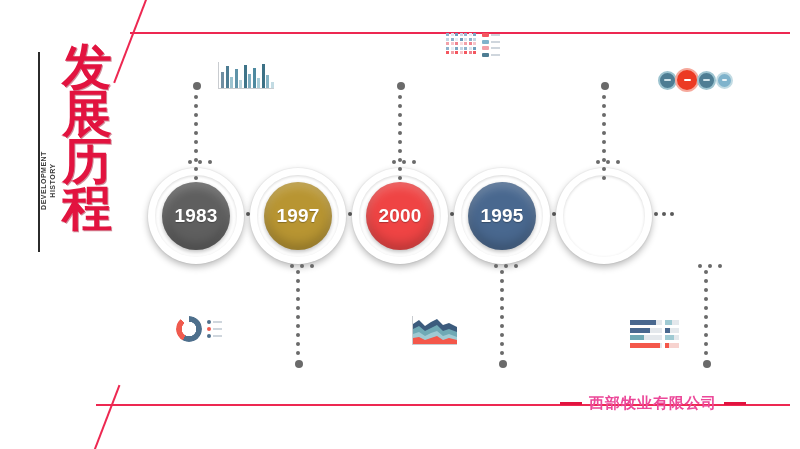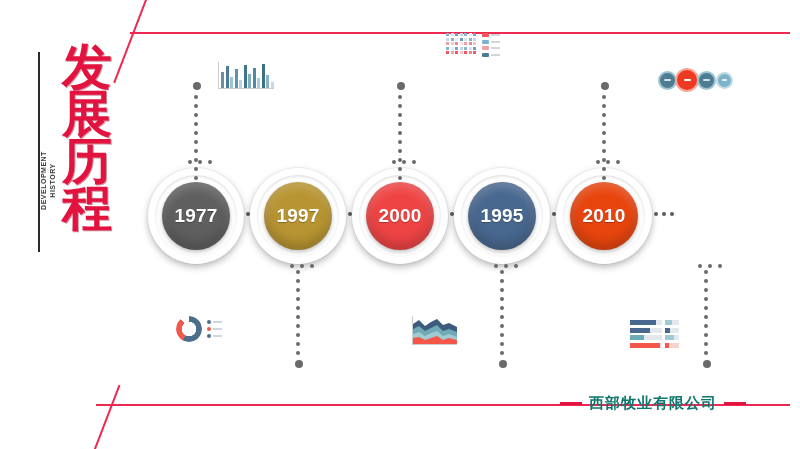--- a/index.html
+++ b/index.html
@@ -98,21 +98,21 @@
 
   .hbars{display:flex;gap:3px;}
   .hb-col{display:flex;flex-direction:column;gap:2.5px;}
   .hb-row{display:flex;align-items:center;}
   .hb-row b{display:block;height:5px;}
 
   
   .footer{position:absolute;left:560px;top:394px;display:flex;align-items:center;gap:7px;}
   .footer .dash{display:block;width:22px;height:2.5px;background:#e2133f;}
   .footer .fname{
-    font-size:15px;font-weight:700;color:#0f766e;letter-spacing:1px;
+    font-size:15px;font-weight:700;color:#ec4899;letter-spacing:1px;
     font-family:"DejaVu Sans","Liberation Sans",sans-serif;white-space:nowrap;
   }
 </style>
 </head>
 <body>
 
 <div class="stage">
 
   <div class="deco-line tl-hline"></div>
   <div class="deco-diag tl-diag"></div>
@@ -130,21 +130,21 @@
     <div class="title-en">
       <span>DEVELOPMENT</span>
       <span>HISTORY</span>
     </div>
   </div>
 
   <div class="timeline" id="timeline">
       <div class="node" style="left: 0px;">
         <div class="halo"></div>
         <div class="ring"></div>
-        <div class="disc" style="background: rgb(95, 95, 95);">1977</div>
+        <div class="disc" style="background: rgb(95, 95, 95);">1983</div>
       </div>
       <div class="sep" style="left: 100px;">
         <i></i>
         <i></i>
         <i></i>
       </div>
       <div class="conn" style="left: 47px; top: -84px;">
         <i class="big"></i>
         <i></i>
         <i></i>
@@ -242,21 +242,20 @@
         <i class="big"></i>
       </div>
       <div class="triplet" style="left: 348px; top: 98px;">
         <i></i>
         <i></i>
         <i></i>
       </div>
       <div class="node" style="left: 408px;">
         <div class="halo"></div>
         <div class="ring"></div>
-        <div class="disc" style="background: rgb(232, 69, 14);">2010</div>
       </div>
       <div class="sep" style="left: 508px;">
         <i></i>
         <i></i>
         <i></i>
       </div>
       <div class="conn" style="left: 455px; top: -84px;">
         <i class="big"></i>
         <i></i>
         <i></i>

